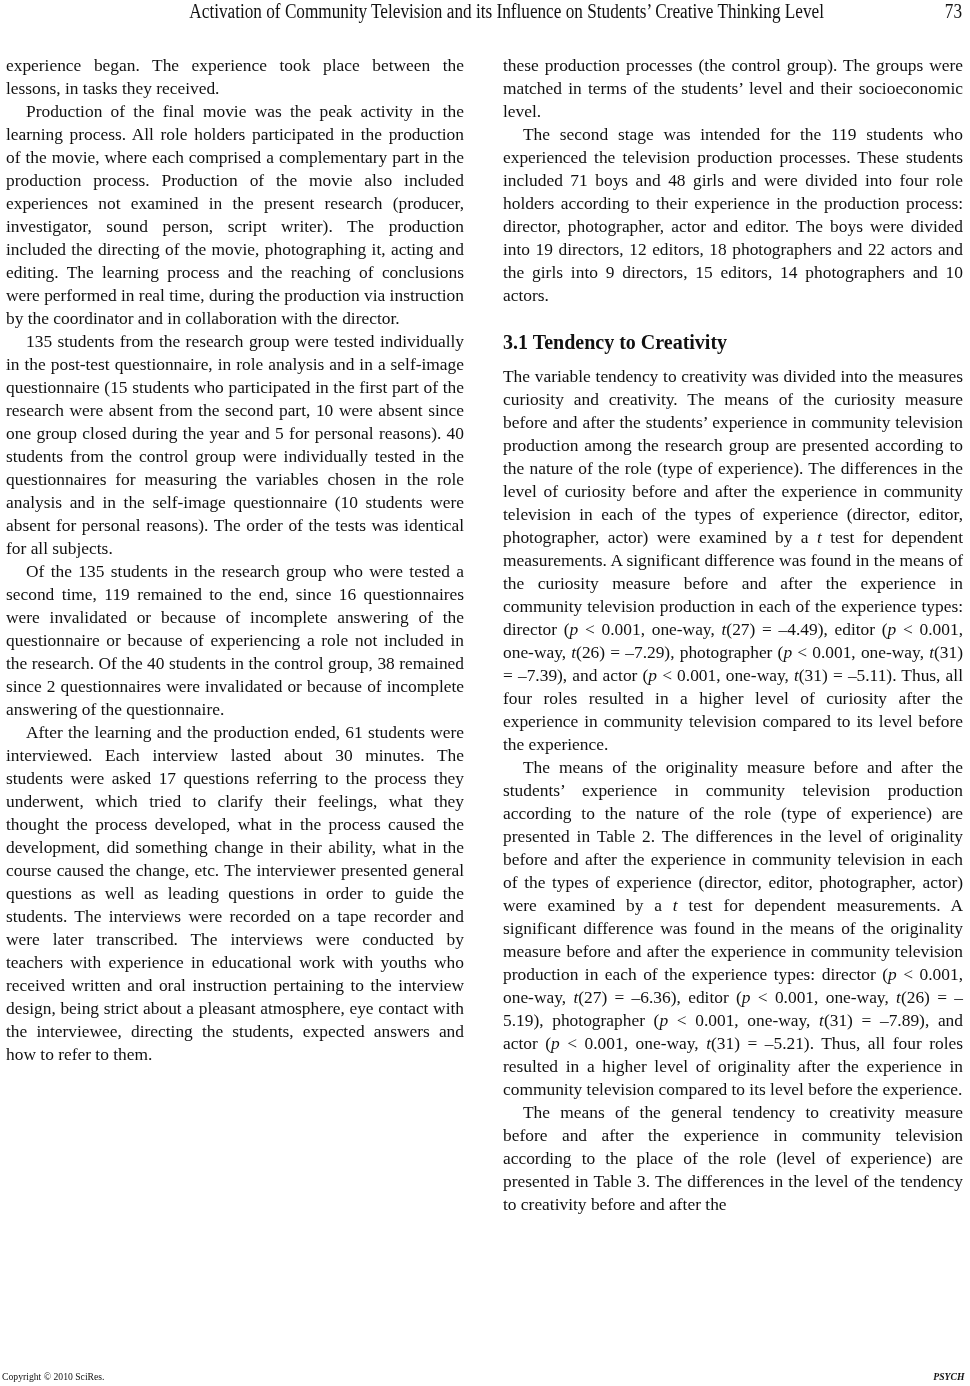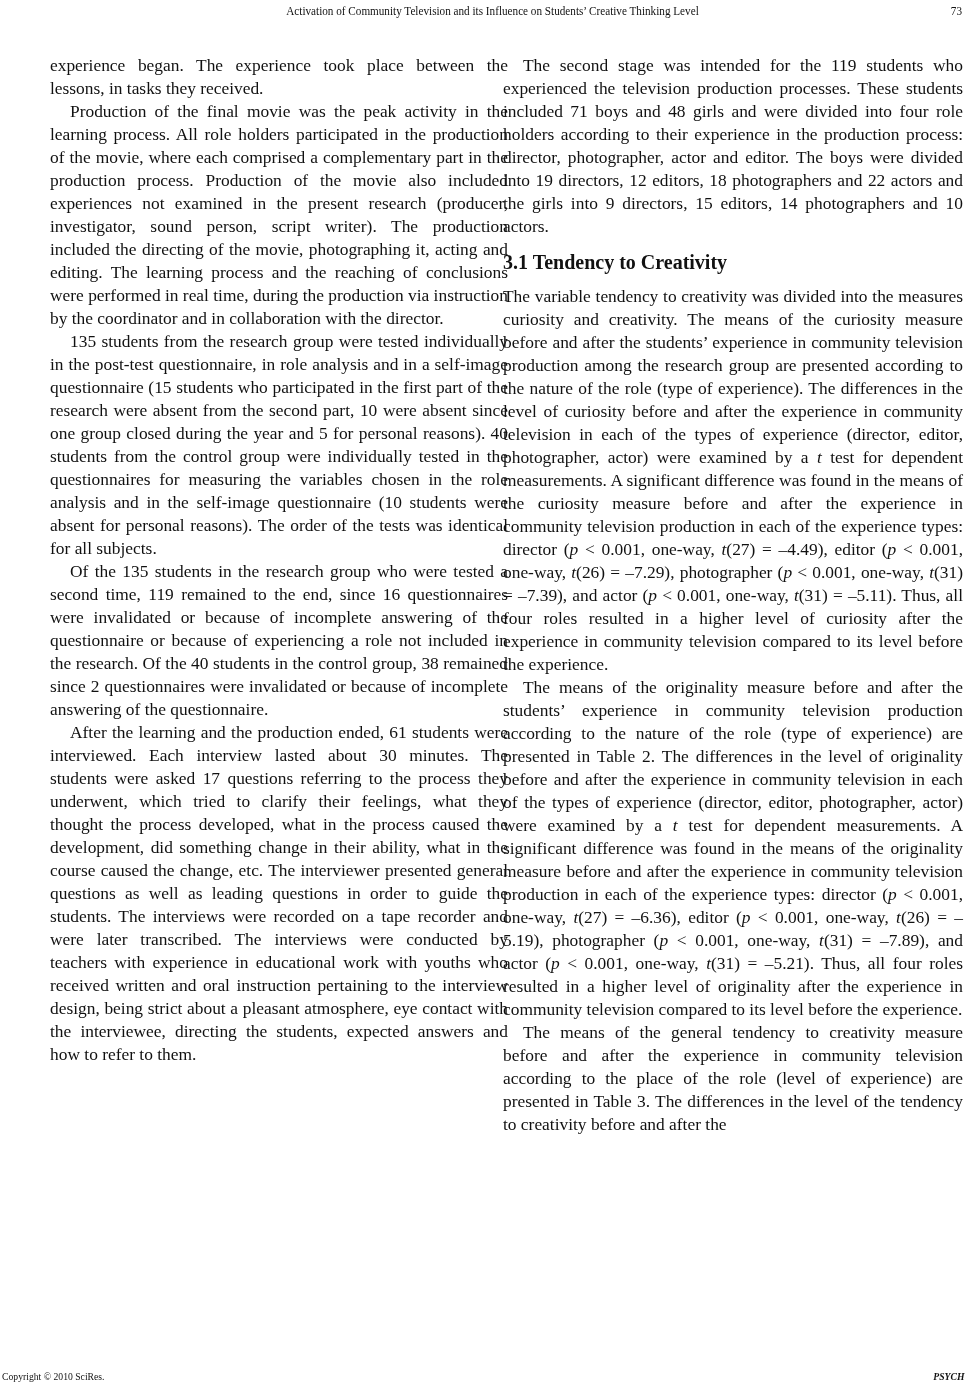--- a/index.html
+++ b/index.html
@@ -3,46 +3,46 @@
 <meta charset="utf-8">
 <style>
   html, body { margin: 0; padding: 0; background: #ffffff; }
   body {
     width: 970px; height: 1386px; position: relative; overflow: hidden;
     font-family: "Liberation Serif", "DejaVu Serif", serif;
     color: #111111;
   }
   .running-head {
     position: absolute; top: 0; left: 0; width: 970px; height: 22px;
-    font-size: 13px; line-height: 22px;
+    font-size: 20px; line-height: 22px;
   }
   .running-head .title {
     position: absolute; left: 140px; width: 705px; text-align: center;
     transform: scaleX(0.86); transform-origin: center;
     white-space: nowrap;
   }
   .running-head .pageno {
     position: absolute; right: 8px; transform: scaleX(0.86); transform-origin: right;
   }
   .col {
     position: absolute; top: 54px; width: 458px;
     font-size: 17.4px; line-height: 23px;
     text-align: justify; hyphens: none;
   }
-  .col.left { left: 6px; margin-left: 44px; }
+  .col.left { left: 6px; }
   .col.right { left: 503px; width: 460px; }
   p { margin: 0; }
   p.indent { text-indent: 20px; }
   .sec-head {
     font-weight: bold; font-size: 21px; line-height: 26px;
     margin: 13px 0 12px 0; text-align: left;
   }
   .sub-head {
     font-weight: bold; font-size: 20px; line-height: 26px;
-    margin: 11px 0 10px 0; text-align: left;
+    margin: 22px 0 10px 0; text-align: left;
   }
   i { font-style: italic; }
   b { font-weight: normal; }
   .footer {
     position: absolute; top: 1366px; left: 0; width: 970px; height: 20px;
     font-size: 11px; line-height: 20px;
   }
   .footer .copy { position: absolute; left: 2px; transform: scaleX(0.88); transform-origin: left; }
   .footer .journal { position: absolute; right: 6px; font-weight: bold; font-style: italic; transform: scaleX(0.88); transform-origin: right; }
 </style>
@@ -56,20 +56,21 @@
 
 <div class="col left">
   <p>experience began. The experience took place between the lessons, in tasks they received.</p>
   <p class="indent">Production of the final movie was the peak activity in the learning process. All role holders participated in the production of the movie, where each comprised a complementary part in the production process. Production of the movie also included experiences not examined in the present research (producer, investigator, sound person, script writer). The production included the directing of the movie, photographing it, acting and editing. The learning process and the reaching of conclusions were performed in real time, during the production via instruction by the coordinator and in collaboration with the director.</p>
   <p class="indent">135 students from the research group were tested individually in the post-test questionnaire, in role analysis and in a self-image questionnaire (15 students who participated in the first part of the research were absent from the second part, 10 were absent since one group closed during the year and 5 for personal reasons). 40 students from the control group were individually tested in the questionnaires for measuring the variables chosen in the role analysis and in the self-image questionnaire (10 students were absent for personal reasons). The order of the tests was identical for all subjects.</p>
   <p class="indent">Of the 135 students in the research group who were tested a second time, 119 remained to the end, since 16 questionnaires were invalidated or because of incomplete answering of the questionnaire or because of experiencing a role not included in the research. Of the 40 students in the control group, 38 remained since 2 questionnaires were invalidated or because of incomplete answering of the questionnaire.</p>
   <p class="indent">After the learning and the production ended, 61 students were interviewed. Each interview lasted about 30 minutes. The students were asked 17 questions referring to the process they underwent, which tried to clarify their feelings, what they thought the process developed, what in the process caused the development, did something change in their ability, what in the course caused the change, etc. The interviewer presented general questions as well as leading questions in order to guide the students. The interviews were recorded on a tape recorder and were later transcribed. The interviews were conducted by teachers with experience in educational work with youths who received written and oral instruction pertaining to the interview design, being strict about a pleasant atmosphere, eye contact with the interviewee, directing the students, expected answers and how to refer to them.</p>
 </div>
 
 <div class="col right">
+  <p>these production processes (the control group). The groups were matched in terms of the students’ level and their socioeconomic level.</p>
   <p class="indent">The second stage was intended for the 119 students who experienced the television production processes. These students included 71 boys and 48 girls and were divided into four role holders according to their experience in the production process: director, photographer, actor and editor. The boys were divided into 19 directors, 12 editors, 18 photographers and 22 actors and the girls into 9 directors, 15 editors, 14 photographers and 10 actors.</p>
   <div class="sub-head">3.1 Tendency to Creativity</div>
   <p><span>The variable tendency to creativity was divided into the measures curiosity and creativity. The means of the curiosity measure before and after the students’ experience in community television production among the research group are presented according to the nature of the role (type of experience). The differences in the level of curiosity before and after the experience in community television in each of the types of experience (director, editor, photographer, actor) were examined by a </span><i>t</i><span> test for dependent measurements. A significant difference was found in the means of the curiosity measure before and after the experience in community television production in each of the experience types: director (</span><i>p</i><span> &lt; 0.001, one-way, </span><i>t</i><span>(27) = –4.49), editor (</span><i>p</i><span> &lt; 0.001, one-way, </span><i>t</i><span>(26) = –7.29), photographer (</span><i>p</i><span> &lt; 0.001, one-way, </span><i>t</i><span>(31) = –7.39), and actor (</span><i>p</i><span> &lt; 0.001, one-way, </span><i>t</i><span>(31) = –5.11).</span><span> Thus, all four roles resulted in a higher level of curiosity after the experience in community television compared to its level before the experience.</span></p>
   <p class="indent"><span>The means of the originality measure before and after the students’ experience in community television production according to the nature of the role (type of experience) are presented in </span><b>Table 2</b><span>. The differences in the level of originality before and after the experience in community television in each of the types of experience (director, editor, photographer, actor) were examined by a </span><i>t</i><span> test for dependent measurements. A significant difference was found in the means of the originality measure before and after the experience in community television production in each of the experience types: director (</span><i>p</i><span> &lt; 0.001, one-way, </span><i>t</i><span>(27) = –6.36), editor (</span><i>p</i><span> &lt; 0.001, one-way, </span><i>t</i><span>(26) = –5.19), photographer (</span><i>p</i><span> &lt; 0.001, one-way, </span><i>t</i><span>(31) = –7.89), and actor (</span><i>p</i><span> &lt; 0.001, one-way, </span><i>t</i><span>(31) = –5.21).</span><span> Thus, all four roles resulted in a higher level of originality after the experience in community television compared to its level before the experience.</span></p>
   <p class="indent"><span>The means of the general tendency to creativity measure before and after the experience in community television according to the place of the role (level of experience) are presented in </span><b>Table 3</b><span>. The differences in the level of the tendency to creativity before and after the</span></p>
 </div>
 
 <div class="footer">
   <span class="copy">Copyright © 2010 SciRes.</span>
   <span class="journal">PSYCH</span>

